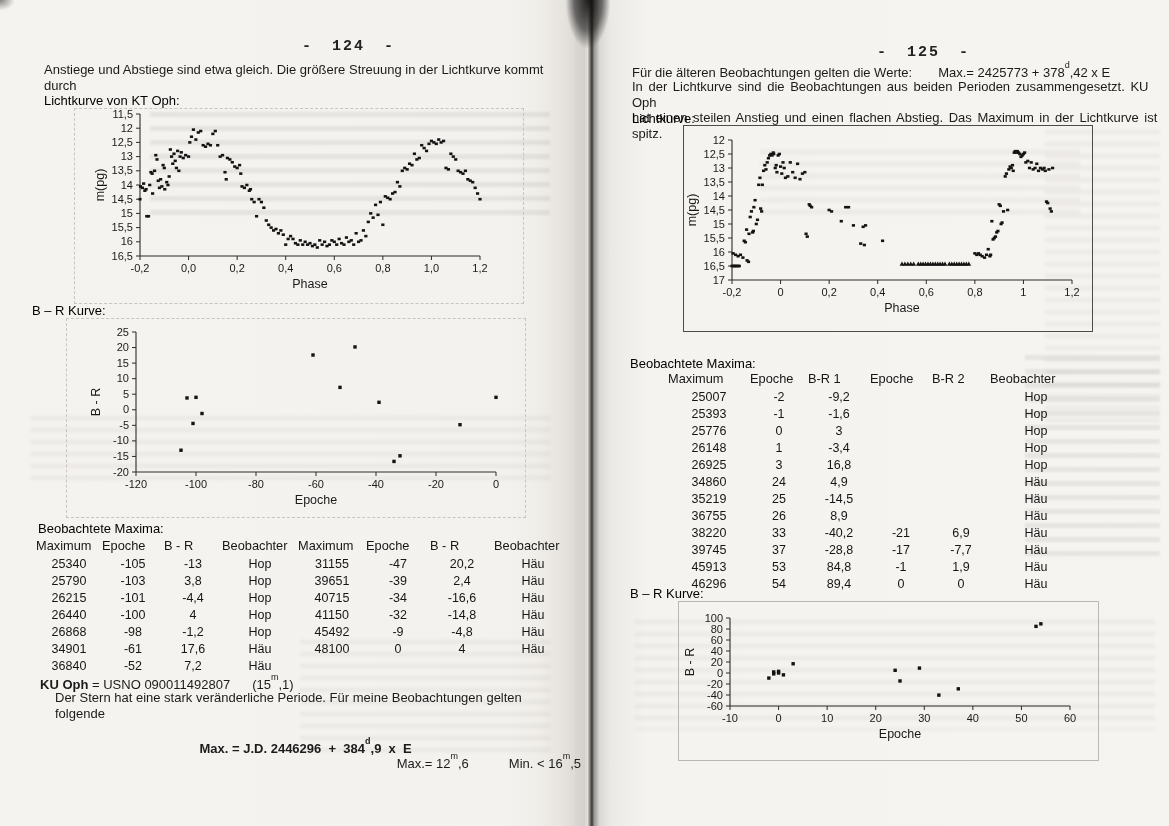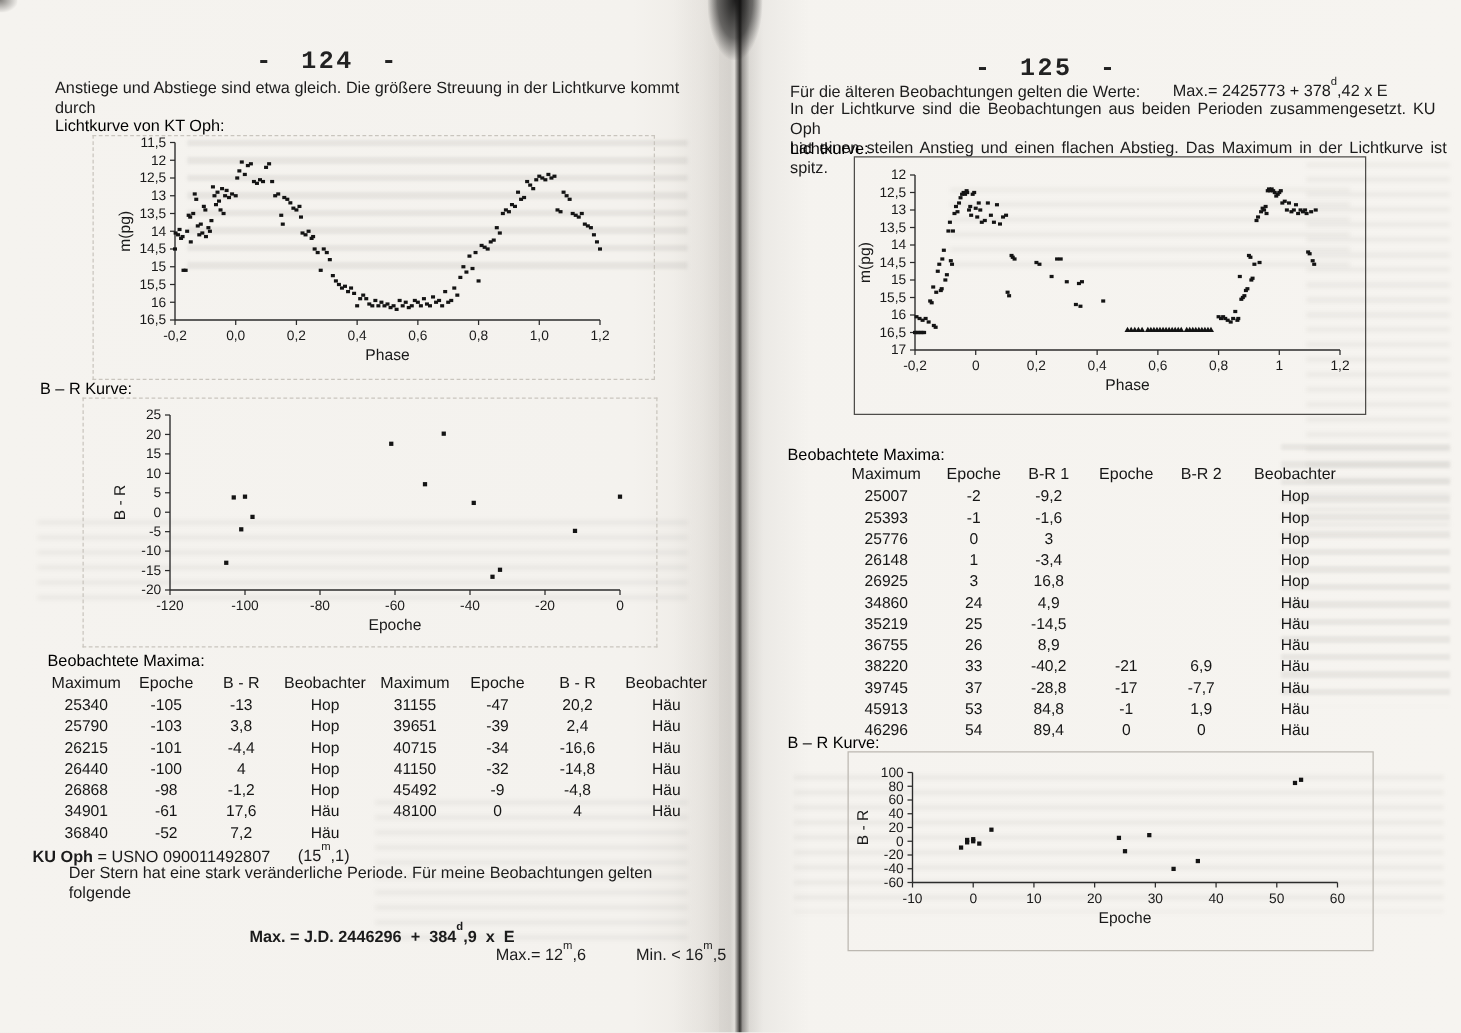--- a/index.html
+++ b/index.html
@@ -8,27 +8,27 @@
     background:#f3f1ed;
     font-family:"Liberation Sans", sans-serif;
     color:#1c1c1c;
   }
   .page{position:absolute;top:0;height:826px;}
   #page-left{left:0;width:575px;background:linear-gradient(to right,#f5f3ef 0%,#f4f2ee 88%,#ece9e4 100%);}
   #page-right{left:575px;width:594px;background:linear-gradient(to right,#e7e4df 0%,#f5f3ef 6%,#f6f4f0 100%);}
   .abs{position:absolute;}
   .txt{font-size:13px;line-height:15.6px;color:#1b1b1b;}
   .wide{word-spacing:2px;}
-  .pageno{font-family:"Liberation Mono","DejaVu Sans Mono",monospace;font-size:20px;font-weight:bold;letter-spacing:2px;word-spacing:8px;text-align:left;color:#222;}
+  .pageno{font-family:"Liberation Mono","DejaVu Sans Mono",monospace;font-size:15px;font-weight:bold;letter-spacing:2px;word-spacing:8px;text-align:right;color:#222;}
   .caption{font-size:13px;color:#000000;}
   sup.u{font-size:9px;position:relative;top:-4px;}
   .bold{font-weight:bold;}
   
   .dtable{display:grid;font-size:12.5px;color:#161616;row-gap:0;}
-  .dtable .th{font-size:12.8px;padding-bottom:3px;text-align:center;white-space:nowrap;}
+  .dtable .th{font-size:12.8px;padding-bottom:3px;white-space:nowrap;}
   .dtable .td{text-align:center;line-height:17px;white-space:nowrap;}
   
   .chart{position:absolute;}
   .chart svg{display:block;overflow:visible;}
   svg text{font-family:"Liberation Sans",sans-serif;fill:#1a1a1a;}
   .chart-border{position:absolute;pointer-events:none;}
   .border-dashed{border:1px dashed #c9c5be;}
   .border-solid{border:1px solid #4e4c49;}
   .border-light{border:1px solid #bcb8b1;}
   
@@ -416,21 +416,21 @@
     <div class="td">36840</div>
     <div class="td">-52</div>
     <div class="td">7,2</div>
     <div class="td">Häu</div>
     <div class="td"></div>
     <div class="td"></div>
     <div class="td"></div>
     <div class="td"></div>
   </div>
 
-<div class="abs content txt" style="left:26px;top:674px;white-space:nowrap;">
+<div class="abs content txt" style="left:40px;top:674px;white-space:nowrap;">
   <span class="bold">KU Oph</span><span> = USNO 090011492807</span><span style="margin-left:22px;"><span>(15</span><sup class="u">m</sup><span>,1)</span></span>
 </div>
 <div class="abs content txt" style="left:55px;top:690px;width:520px;">
   <div>Der Stern hat eine stark veränderliche Periode. Für meine Beobachtungen gelten folgende</div>
 </div>
 <div class="abs content txt" style="left:36px;top:722px;width:532px;text-align:center;white-space:pre;font-weight:bold;">
   <span>Max. = J.D. 2446296  +  384</span><sup class="u">d</sup><span>,9  x  E</span>
 </div>
 <div class="abs content txt" style="left:49px;top:737px;width:532px;text-align:right;white-space:pre;">
   <span>Max.= 12</span><sup class="u">m</sup><span>,6</span><span style="display:inline-block;width:40px;"></span><span>Min. &lt; 16</span><sup class="u">m</sup><span>,5</span>

